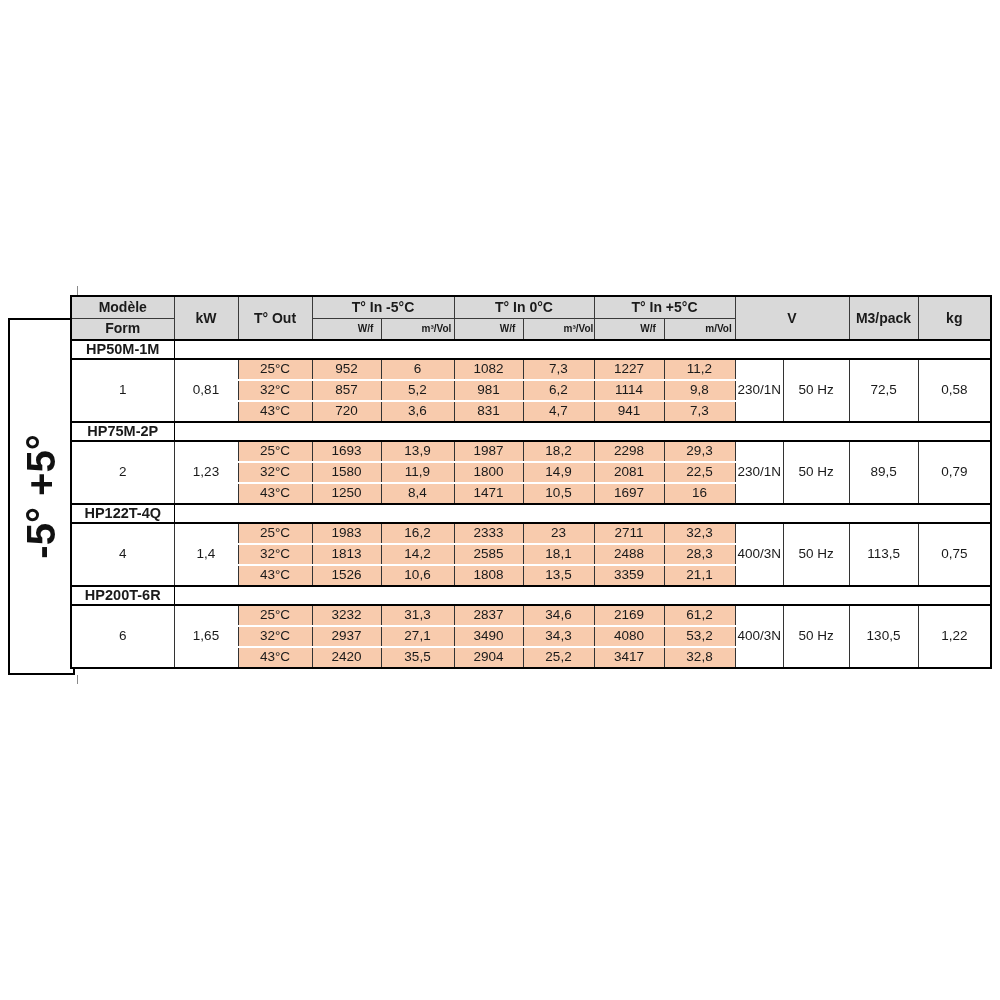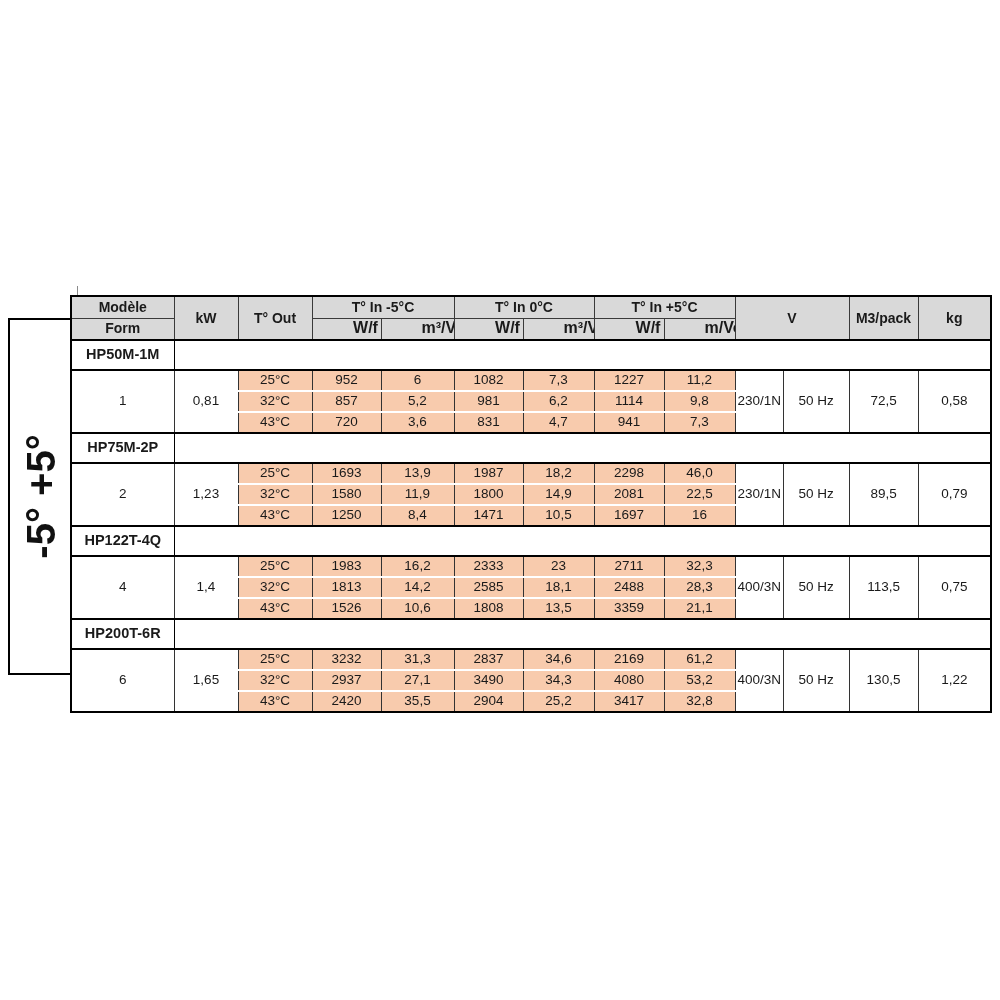--- a/index.html
+++ b/index.html
@@ -42,23 +42,23 @@
     text-align: center; vertical-align: middle;
     overflow: hidden; white-space: nowrap;
     line-height: 1.05;
   }
   .hrow { height: 22px; }
   .hc {
     background: #d9d9d9;
     border: 1px solid #3a3a3a;
     font-weight: bold; font-size: 14px;
   }
-  .hc.sub { font-size: 16px; padding-left: 40px; }
-
-  .model-row { height: 30px; }
+  .hc.sub { font-size: 10px; padding-left: 40px; }
+
+  .model-row { height: 19px; }
   .model-row td { border-top: 2px solid #000; border-bottom: 2px solid #000; background: #fff; }
   .model-cell {
     font-weight: bold; font-size: 14.5px;
     border-right: 1px solid #000;
     text-align: center;
   }
 
   .data-row { height: 21px; }
   .pc {
     background: #f8cbad;
@@ -166,21 +166,21 @@
   </tr>
   <tr class="data-row">
     <td class="wc" rowspan="3">2</td>
     <td class="wc" rowspan="3">1,23</td>
     <td class="pc">25°C</td>
     <td class="pc">1693</td>
     <td class="pc">13,9</td>
     <td class="pc">1987</td>
     <td class="pc">18,2</td>
     <td class="pc">2298</td>
-    <td class="pc">46,0</td>
+    <td class="pc">29,3</td>
     <td class="wc" rowspan="3">230/1N</td>
     <td class="wc" rowspan="3">50 Hz</td>
     <td class="wc" rowspan="3">89,5</td>
     <td class="wc" rowspan="3">0,79</td>
   </tr>
   <tr class="data-row rsub">
     <td class="pc">32°C</td>
     <td class="pc">1580</td>
     <td class="pc">11,9</td>
     <td class="pc">1800</td>

